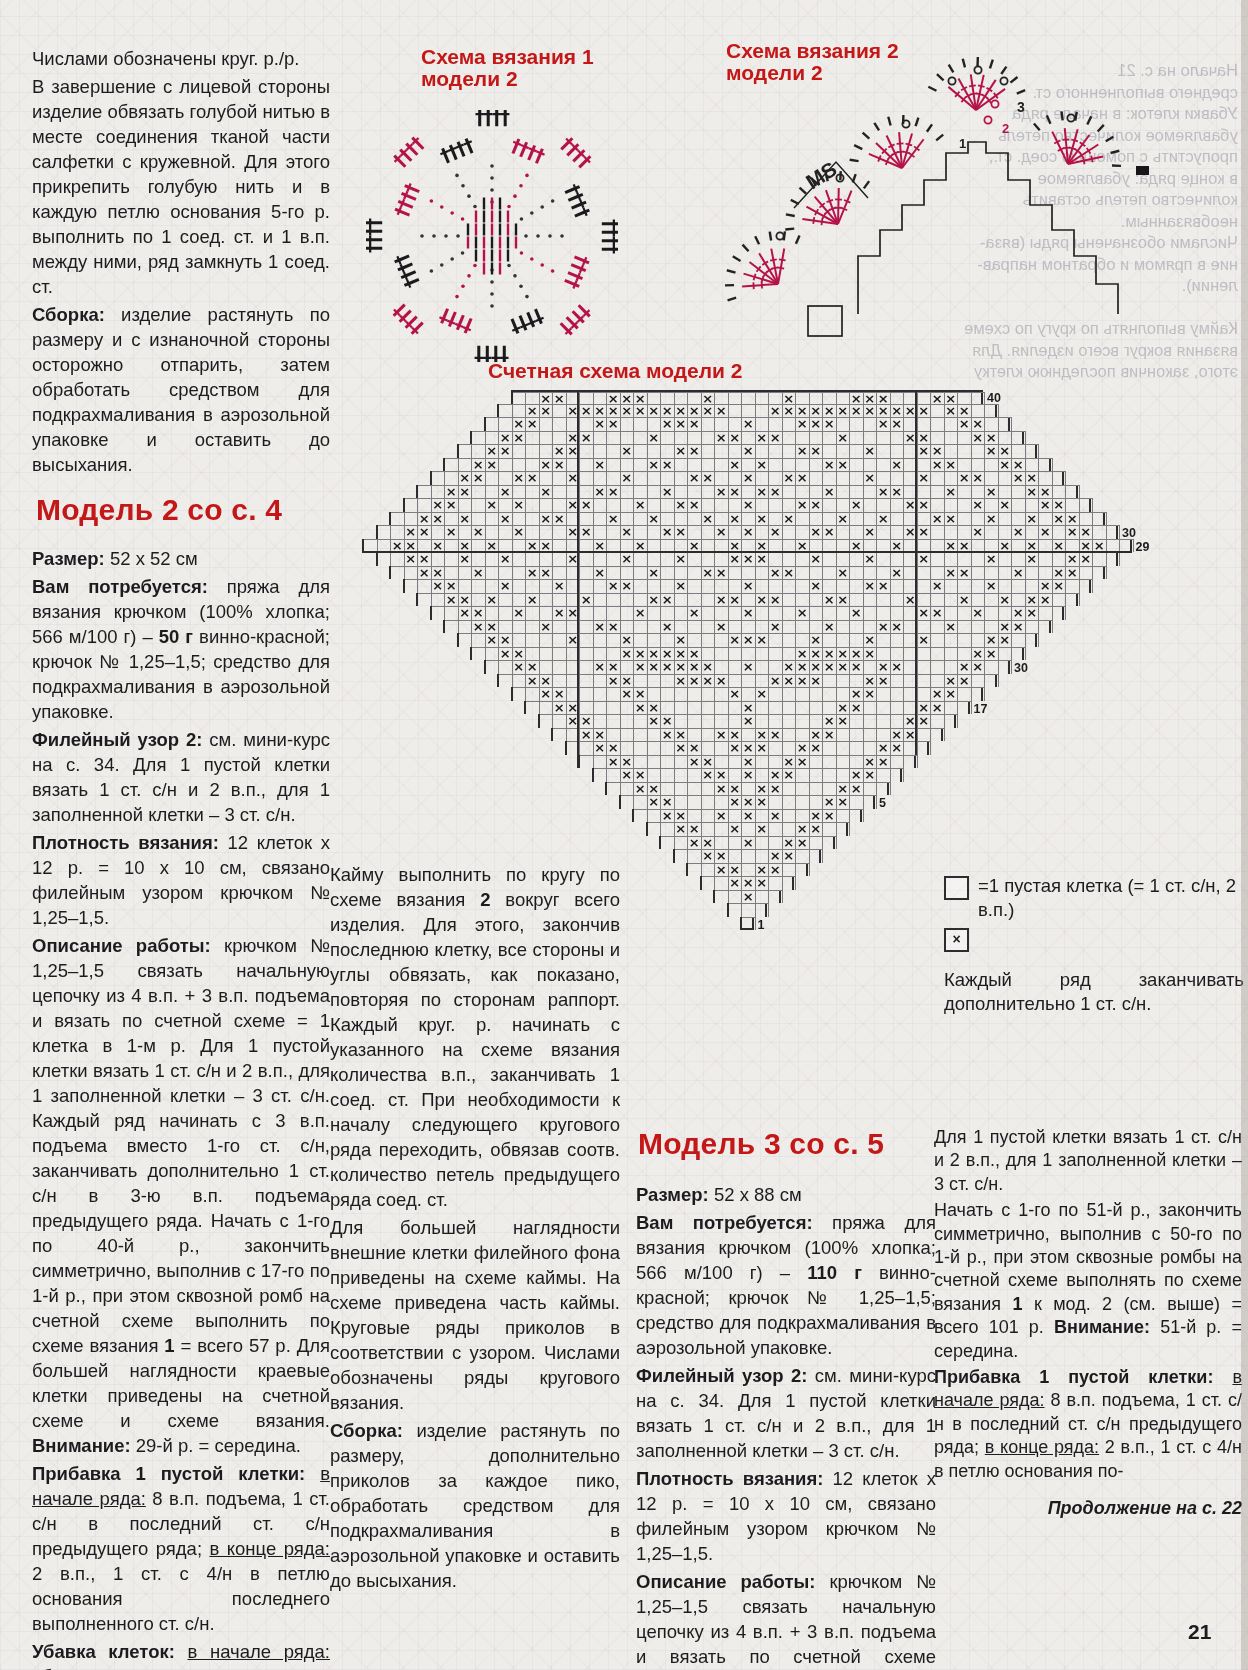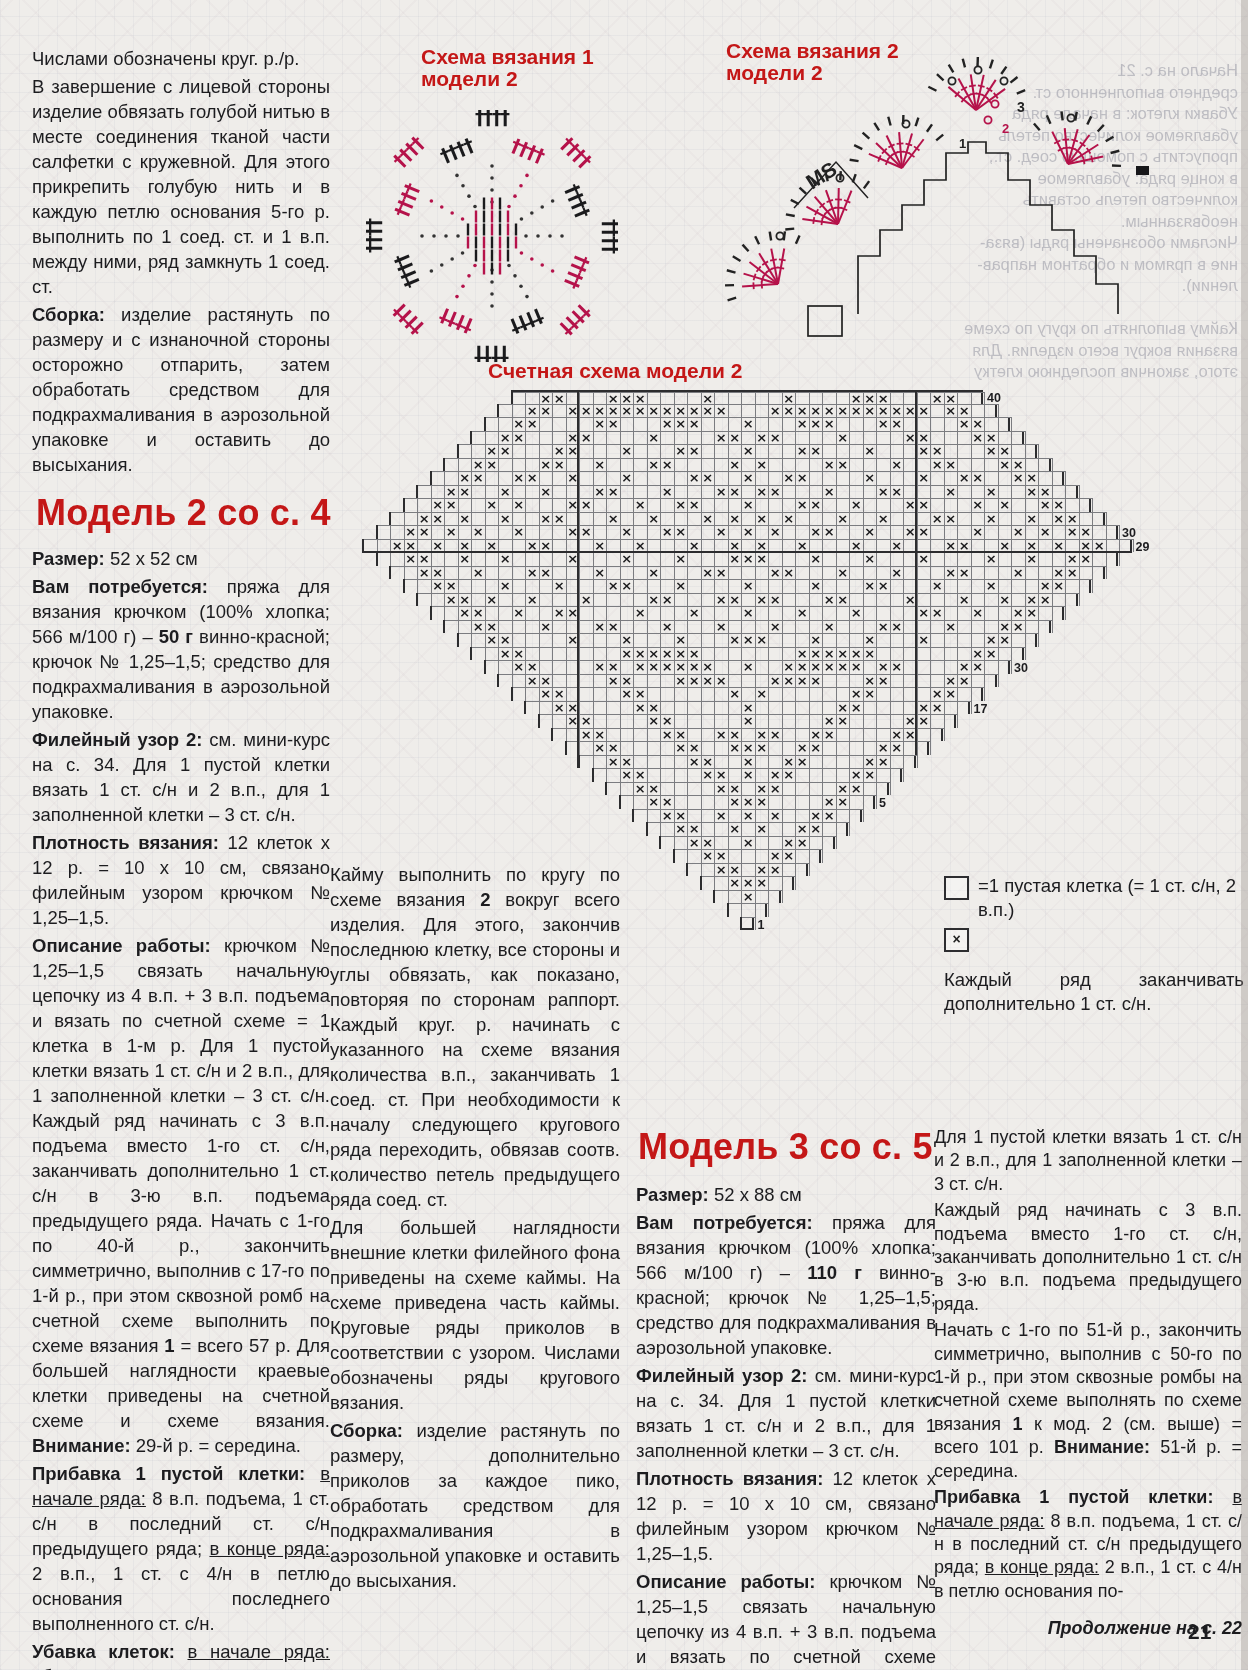--- a/index.html
+++ b/index.html
@@ -19,21 +19,21 @@
       repeating-linear-gradient(-45deg, rgba(150,120,140,.045) 0 2px, transparent 2px 26px);
   }
   .layer{position:absolute;z-index:2;}
   .col{position:absolute;z-index:2;}
   .para{margin:0 0 3px 0;text-align:justify;}
   .sb{font-weight:bold;}
   .su{text-decoration:underline;}
   .si{font-style:italic;font-weight:bold;}
   .note{text-align:right;margin-top:14px;font-style:italic;font-weight:bold;}
   .red-head{color:#c41717;font-weight:bold;line-height:1.06;}
-  .h-big{font-size:36px;letter-spacing:.2px;}
+  .h-big{font-size:30px;letter-spacing:.2px;}
   .h-mid{font-size:21px;}
   
   .body-l{font-size:18.5px;line-height:25px;width:298px;}
   .body-m{font-size:18.5px;line-height:25px;width:290px;}
   .body-r{font-size:18px;line-height:23.4px;width:308px;}
   
   #chart-grid{position:absolute;z-index:2;}
   .chart-row{position:absolute;border-left:2px solid #2c2c2e;border-right:2px solid #2c2c2e;box-sizing:border-box;}
   .chart-row.first{border-top:2px solid #2c2c2e;}
   .chart-row.last{border-bottom:2px solid #2c2c2e;}
@@ -1816,20 +1816,19 @@
       </div>
       <div class="legend-item">
         <span class="legend-icon">×</span>
       </div>
     </div>
   <div style="margin-top:16px;font-size:18.5px;line-height:24px;text-align:justify;">Каждый ряд заканчивать дополнительно 1 ст. с/н.</div>
 </div>
 
 <div class="col body-r" style="left:934px;top:1126px;">
     <p class="para"><span>Для 1 пустой клетки вязать 1 ст. с/н и 2 в.п., для 1 заполненной клетки – 3 ст. с/н.</span></p>
-    <p class="para"><span>Каждый ряд начинать с 3 в.п. подъема вместо 1-го ст. с/н, заканчивать дополнительно 1 ст. с/н в 3-ю в.п. подъема предыдущего ряда.</span></p>
     <p class="para"><span>Начать с 1-го по 51-й р., закончить симметрично, выполнив с 50-го по 1-й р., при этом сквозные ромбы на счетной схеме выполнять по схеме вязания </span><span class="sb">1</span><span> к мод. 2 (см. выше) = всего 101 р. </span><span class="sb">Внимание: </span><span>51-й р. = середина.</span></p>
     <p class="para"><span class="sb">Прибавка 1 пустой клетки: </span><span class="su">в начале ряда:</span><span> 8 в.п. подъема, 1 ст. с/н в последний ст. с/н предыдущего ряда; </span><span class="su">в конце ряда:</span><span> 2 в.п., 1 ст. с 4/н в петлю основания по-</span></p>
     <p class="para note"><span class="si">Продолжение на с. 22</span></p>
   </div>
 
 <div class="col pgnum" style="left:1188px;top:1620px;">21</div>
 <div class="artifact" style="left:1136px;top:166px;width:13px;height:9px;"></div>
 
 </body></html>

